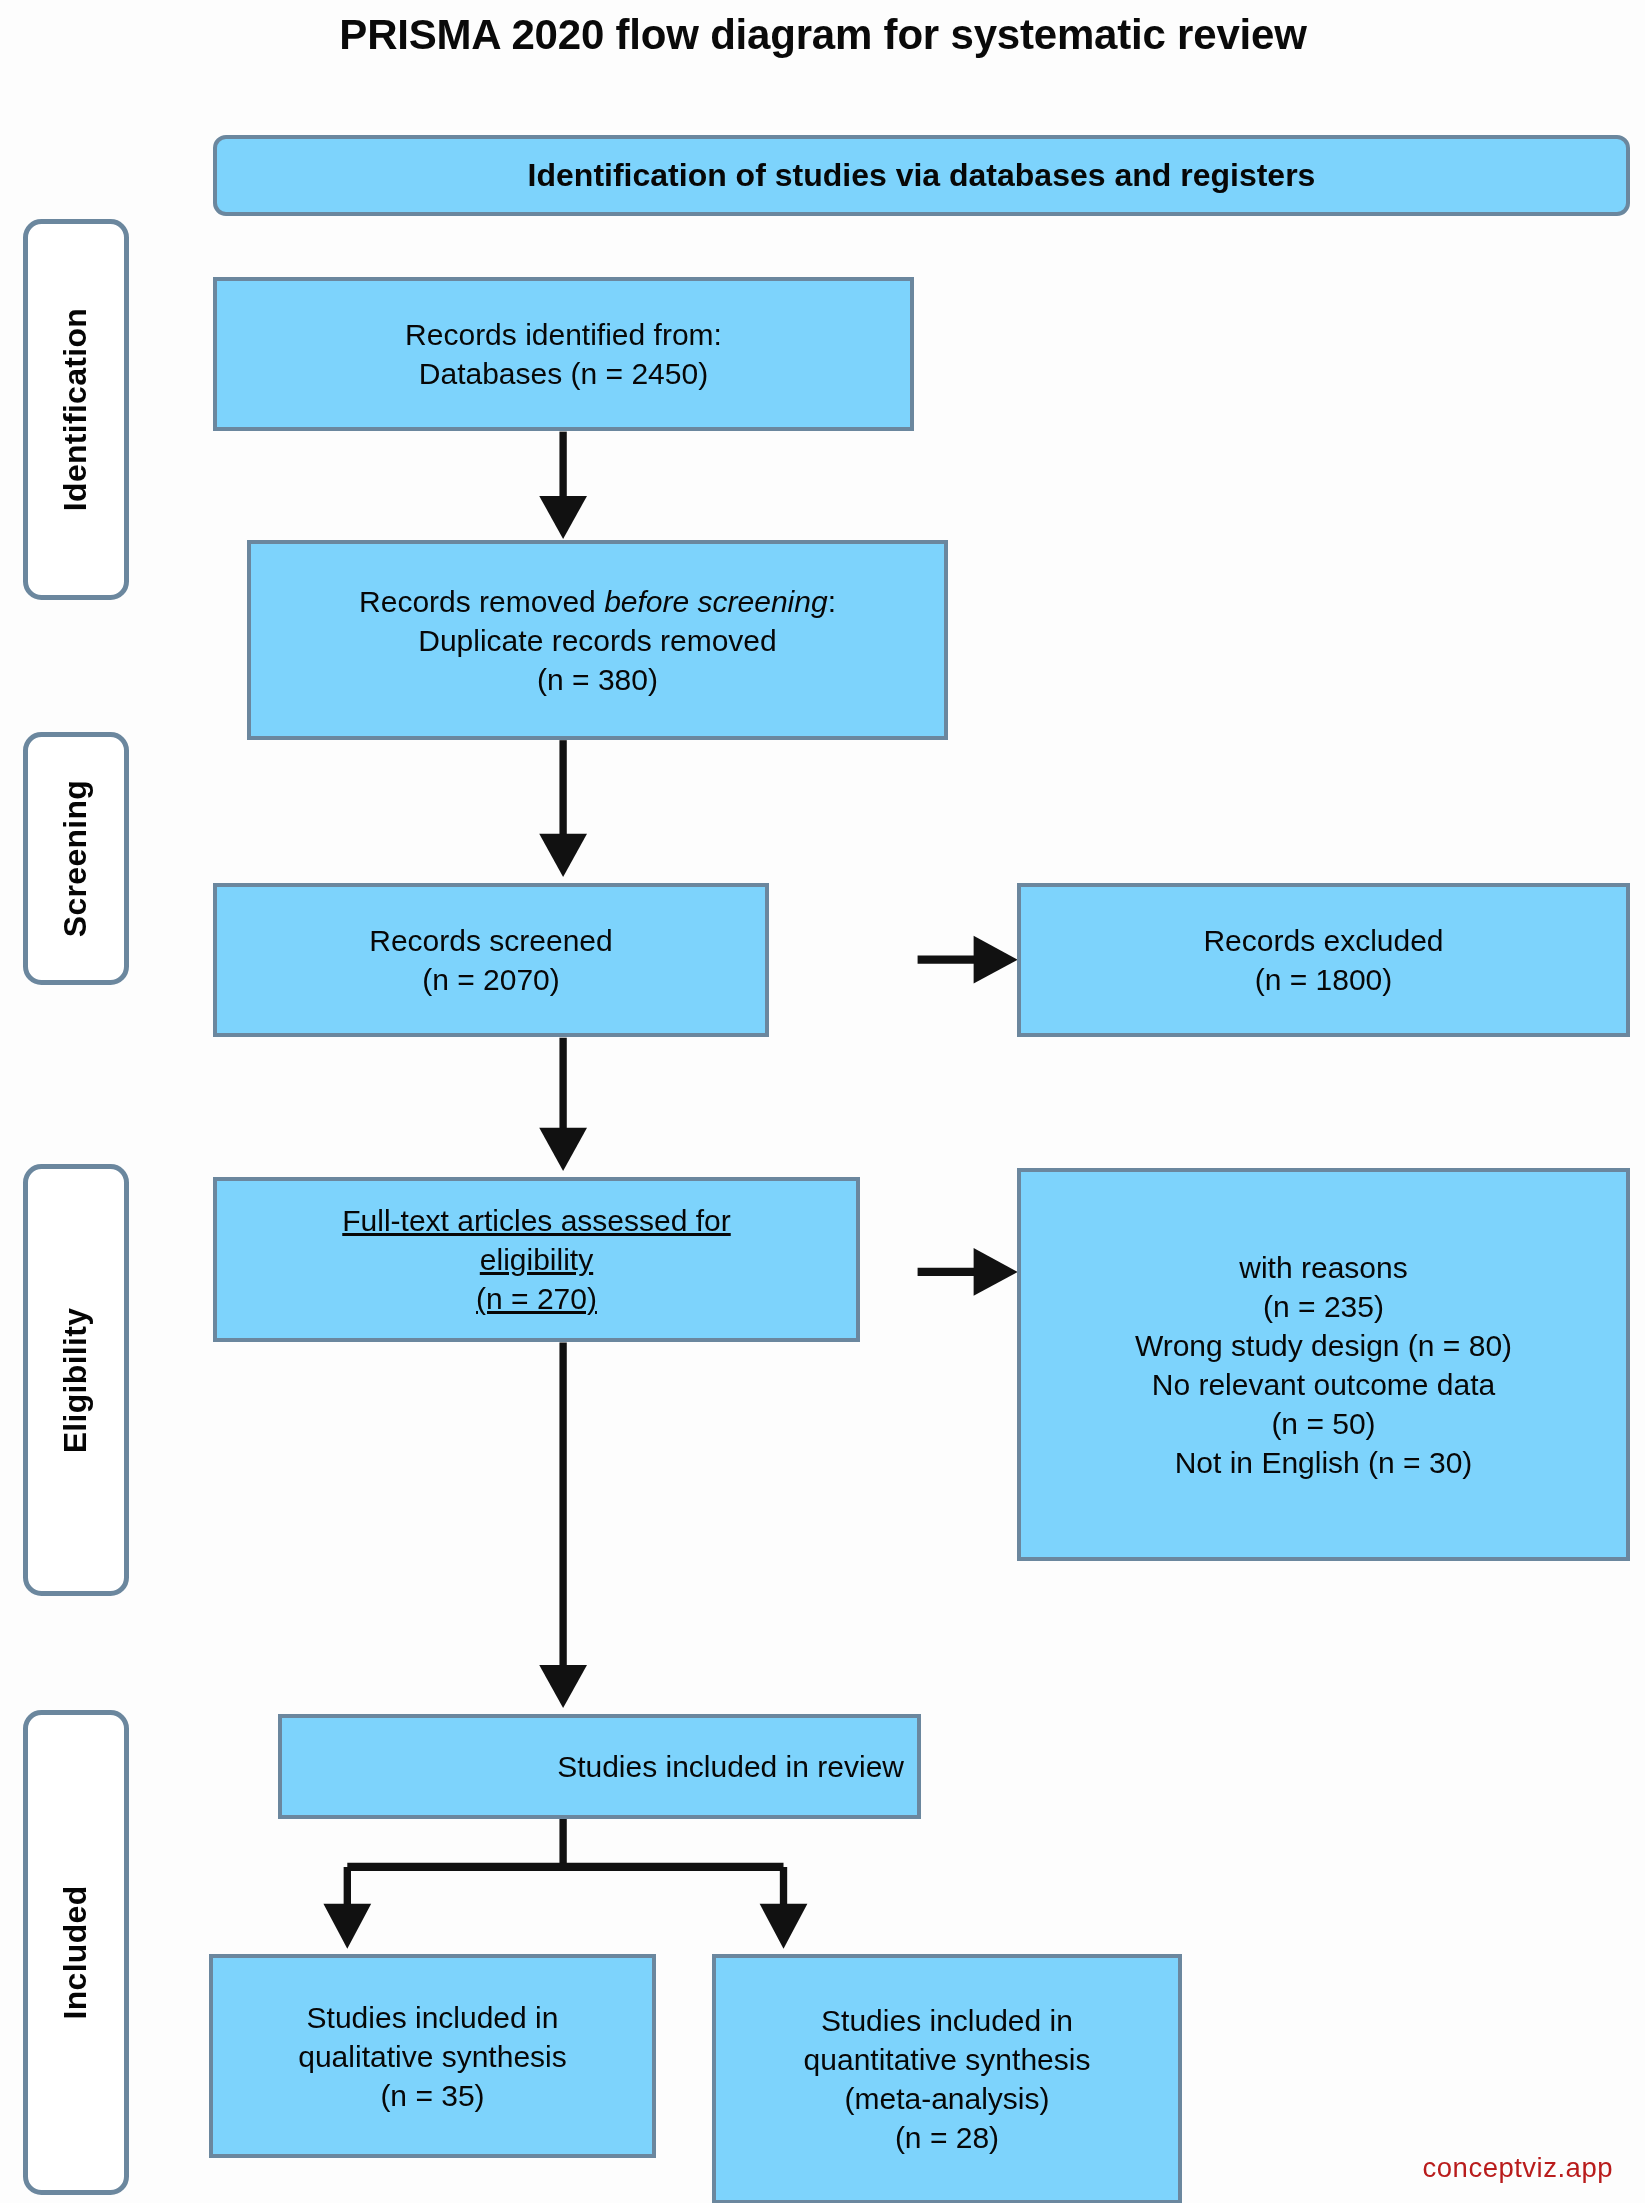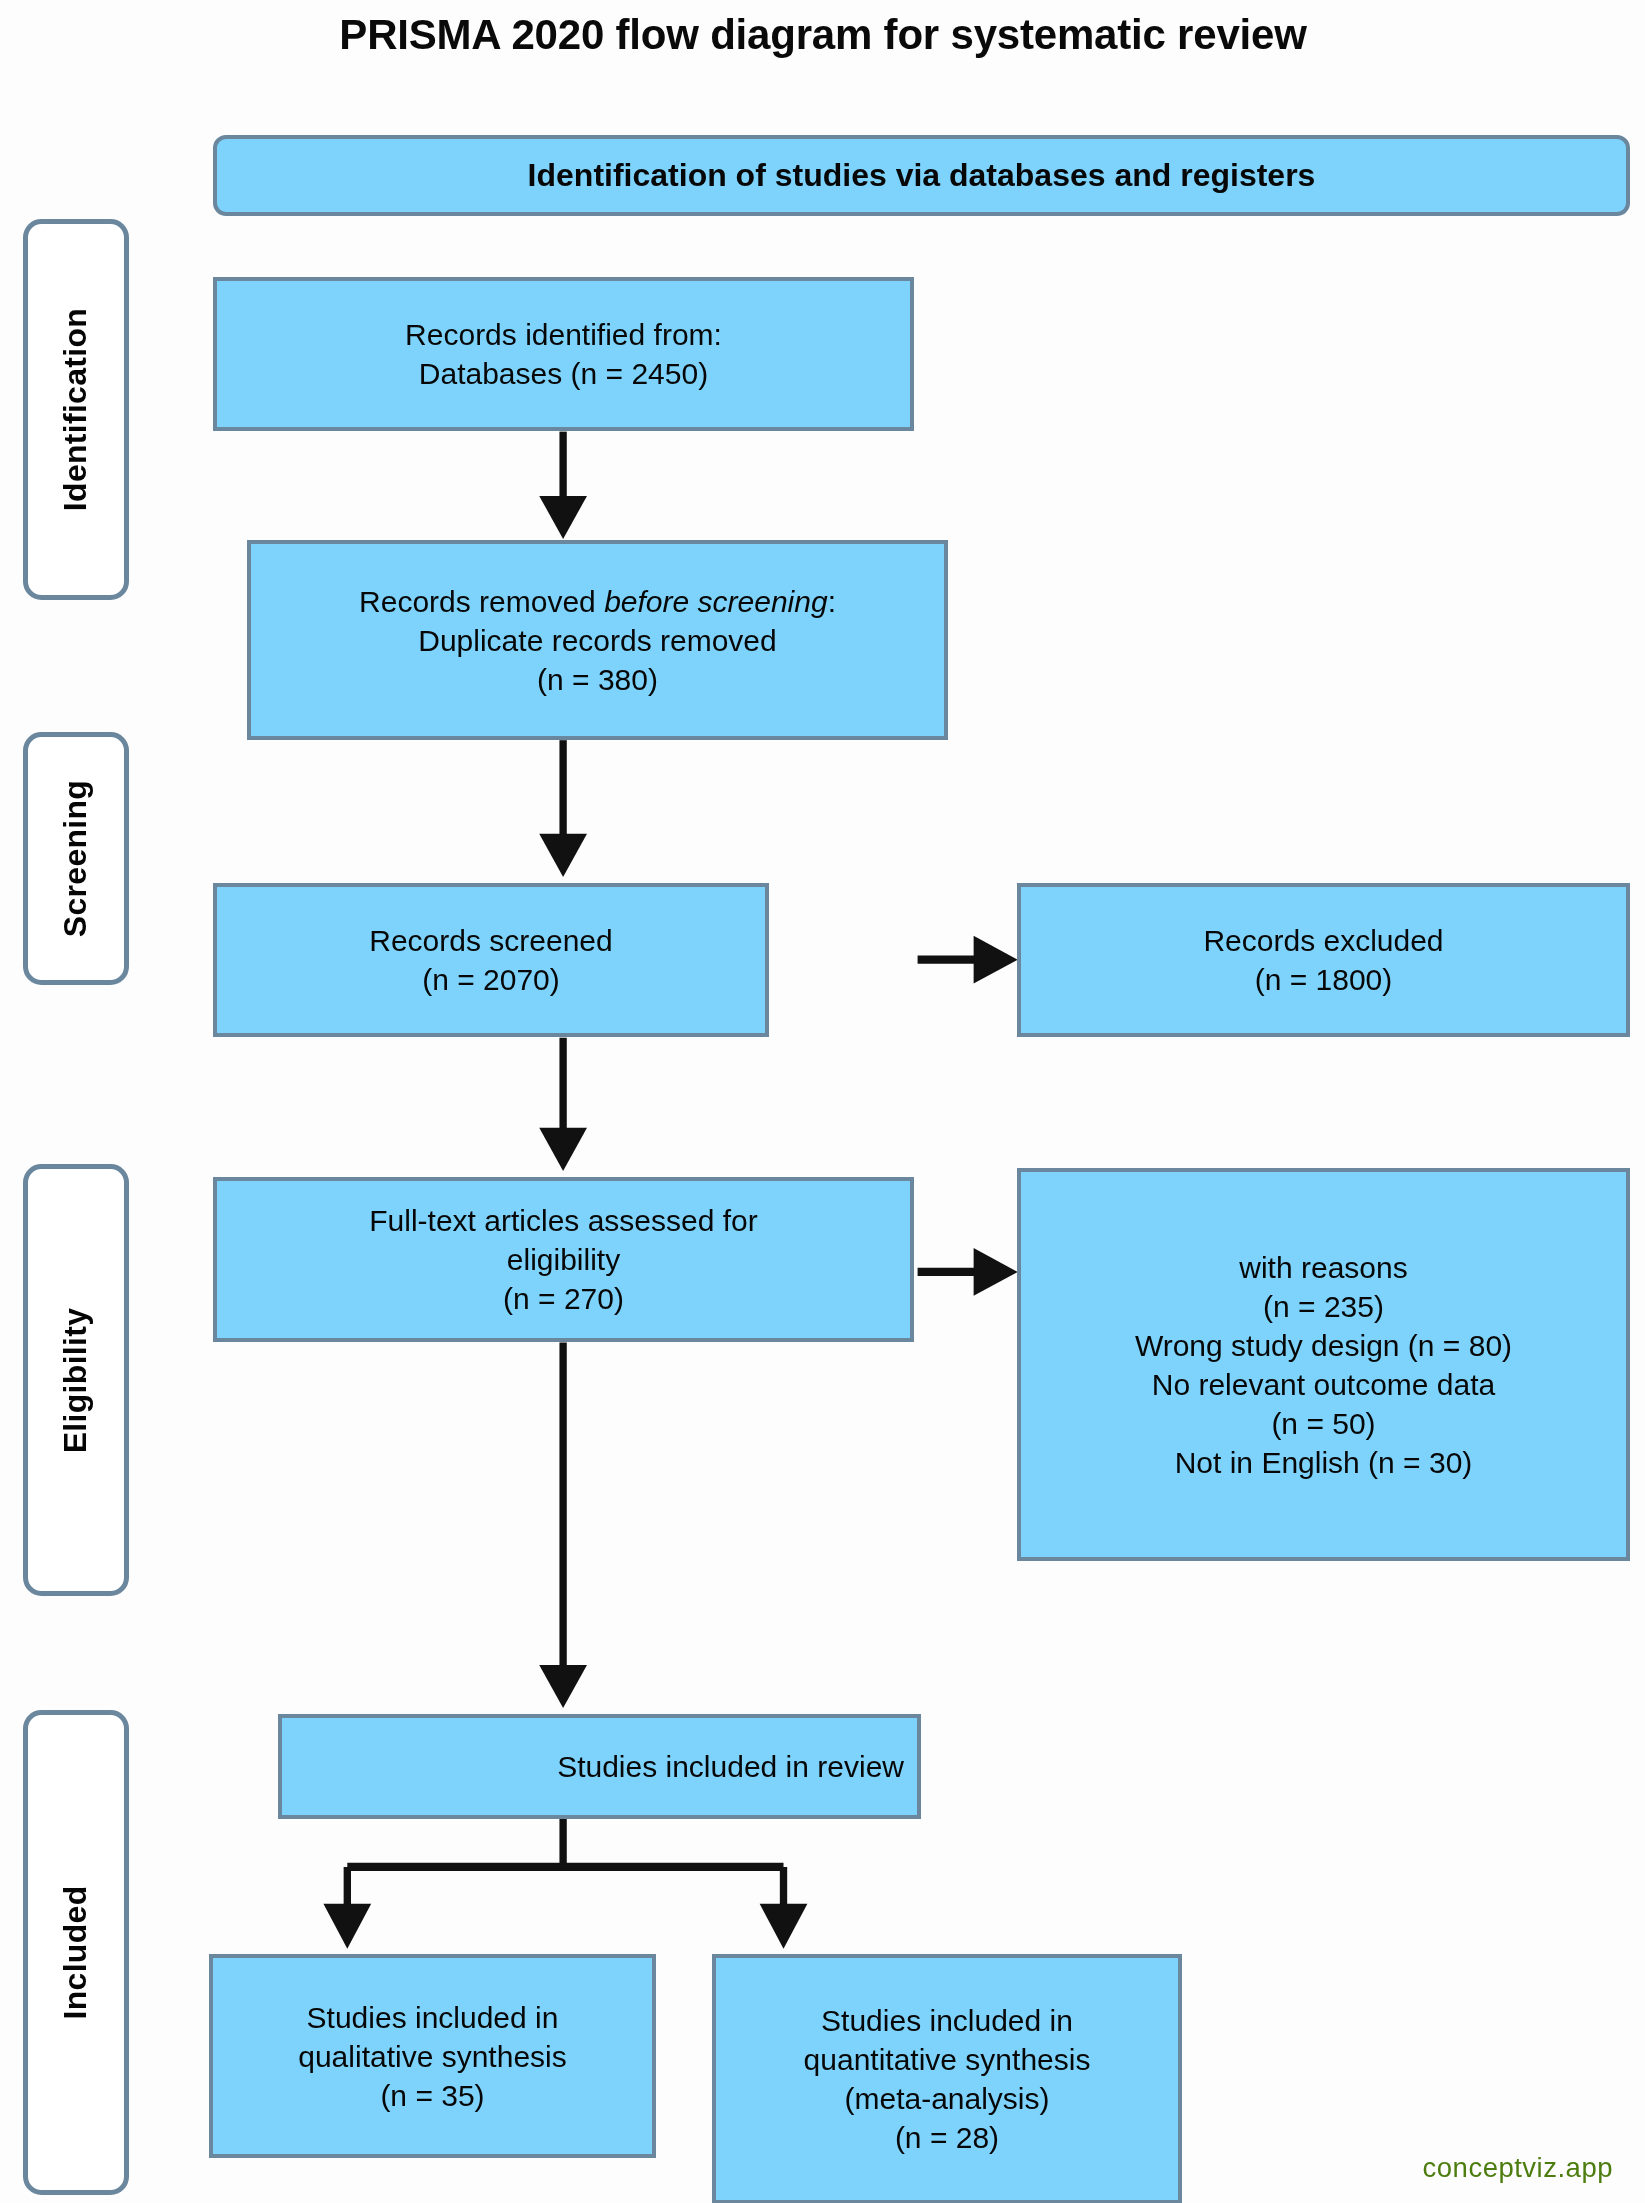--- a/index.html
+++ b/index.html
@@ -85,21 +85,21 @@
     height: 2204px;
     pointer-events: none;
   }
 
   
   .watermark {
     position: absolute;
     right: 33px;
     bottom: 20px;
     font-size: 27.5px;
-    color: #4d7c0f;
+    color: #b91c1c;
     letter-spacing: 0.5px;
   }
 
   em.ital { font-style: italic; }
 </style>
 </head>
 <body>
 
 <div id="page">
 
@@ -191,21 +191,21 @@
     </div>
   </div>
 
   <div class="box" style="left:1017px; top:883px; width:613px; height:154px;">
     <div class="inner">
       <div>Records excluded</div>
       <div>(n = 1800)</div>
     </div>
   </div>
 
-  <div class="box" style="left:213px; top:1177px; width:701px; height:165px;">
+  <div class="box" style="left:213px; top:1177px; width:647px; height:165px;text-decoration:underline;">
     <div class="inner">
       <div>Full-text articles assessed for</div>
       <div>eligibility</div>
       <div>(n = 270)</div>
     </div>
   </div>
 
   <div class="box" style="left:1017px; top:1168px; width:613px; height:393px;">
     <div class="inner">
       <div>with reasons</div>

